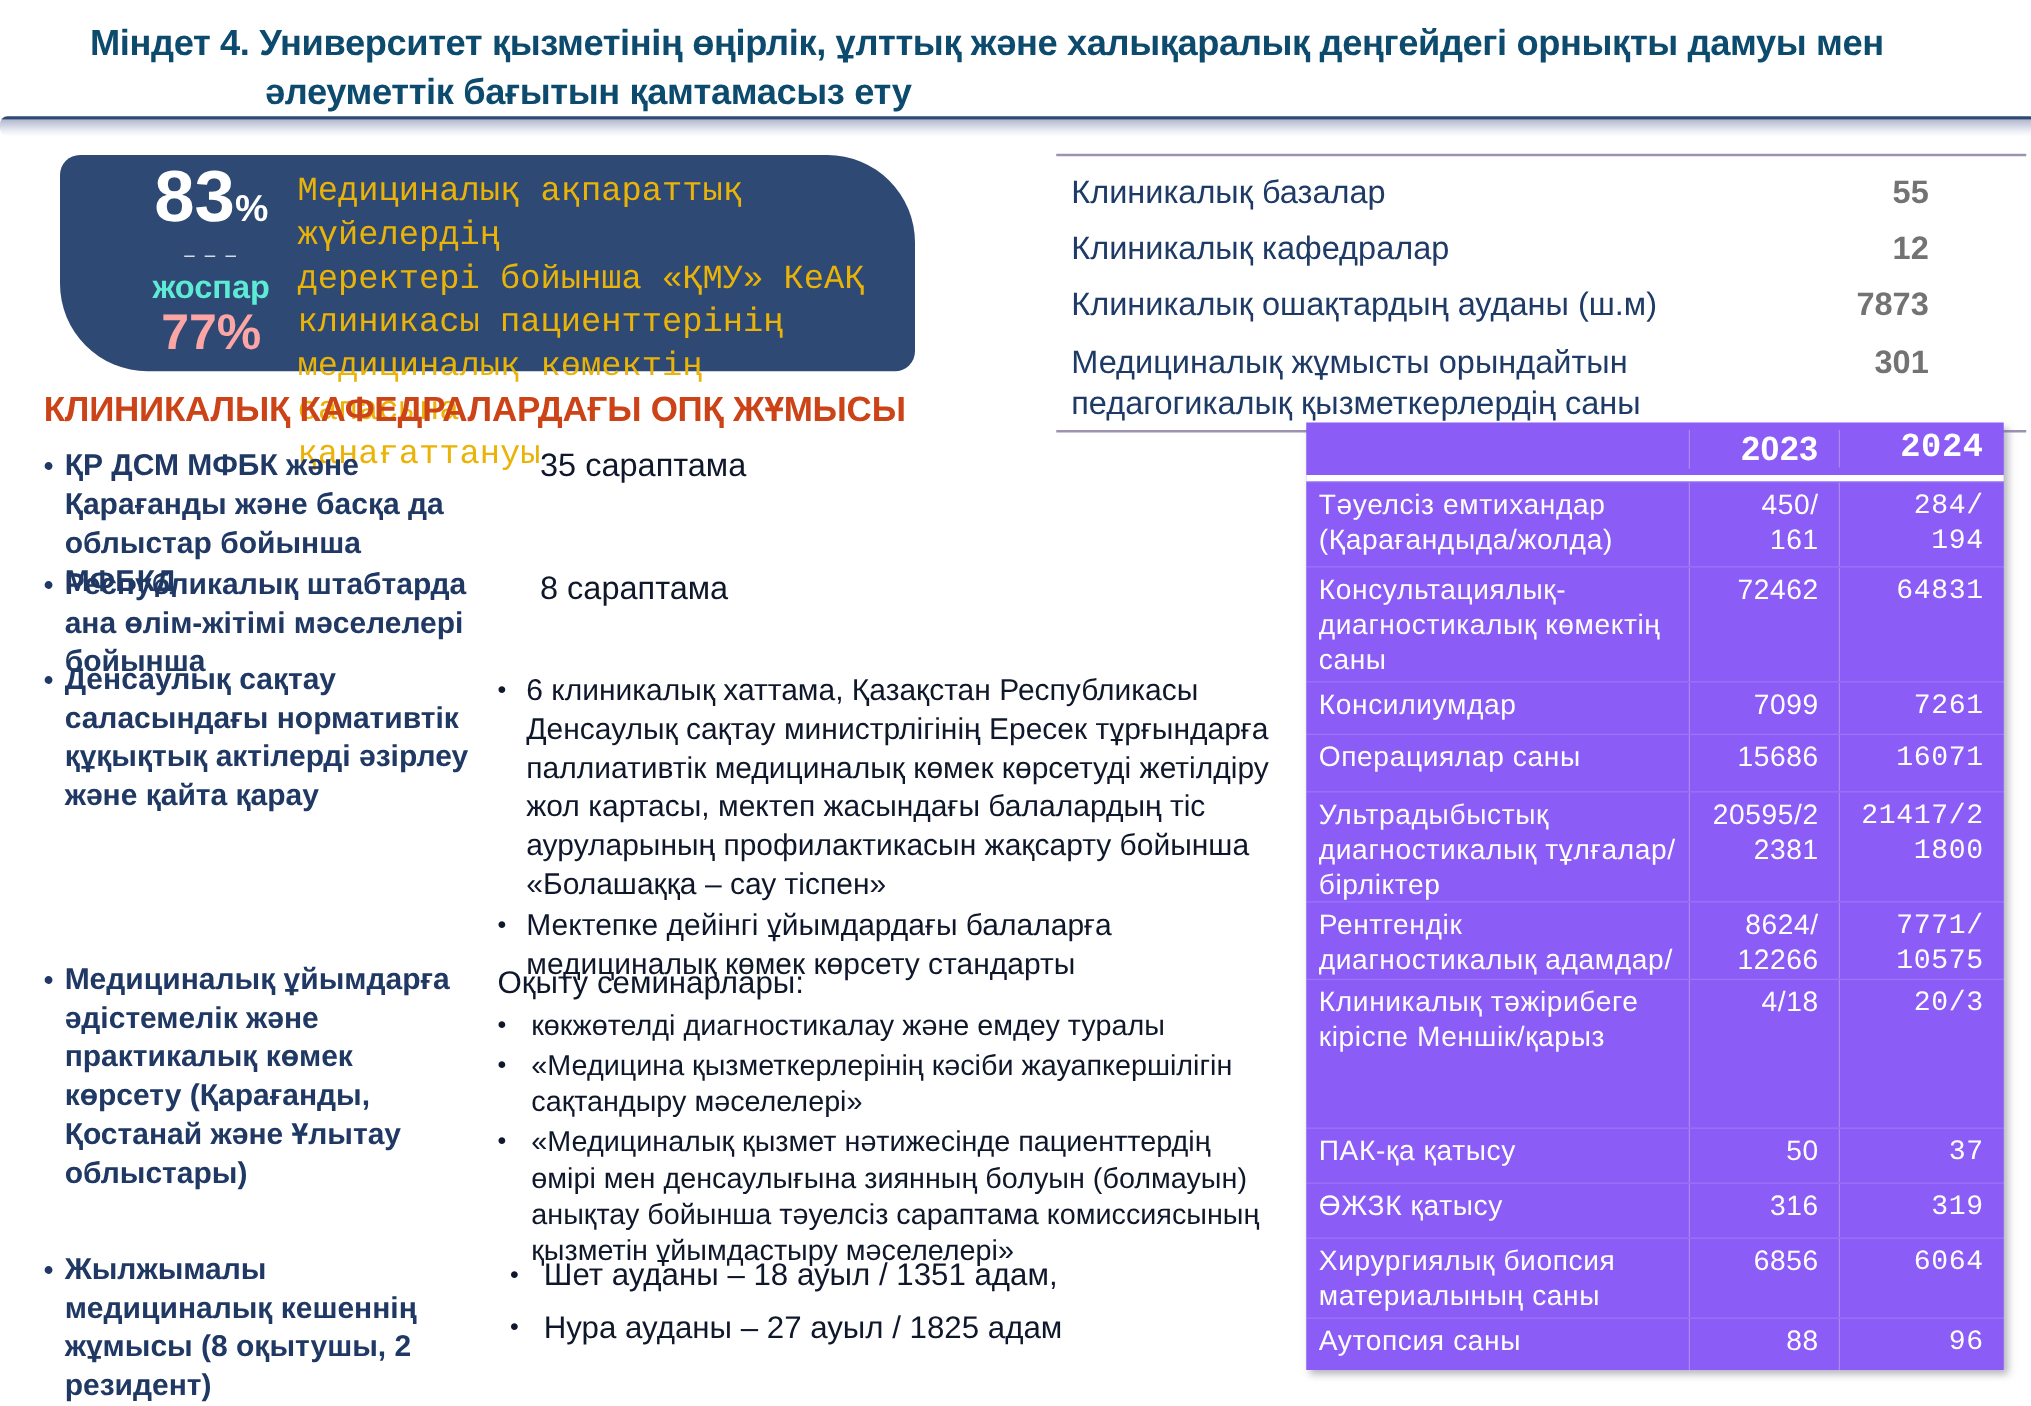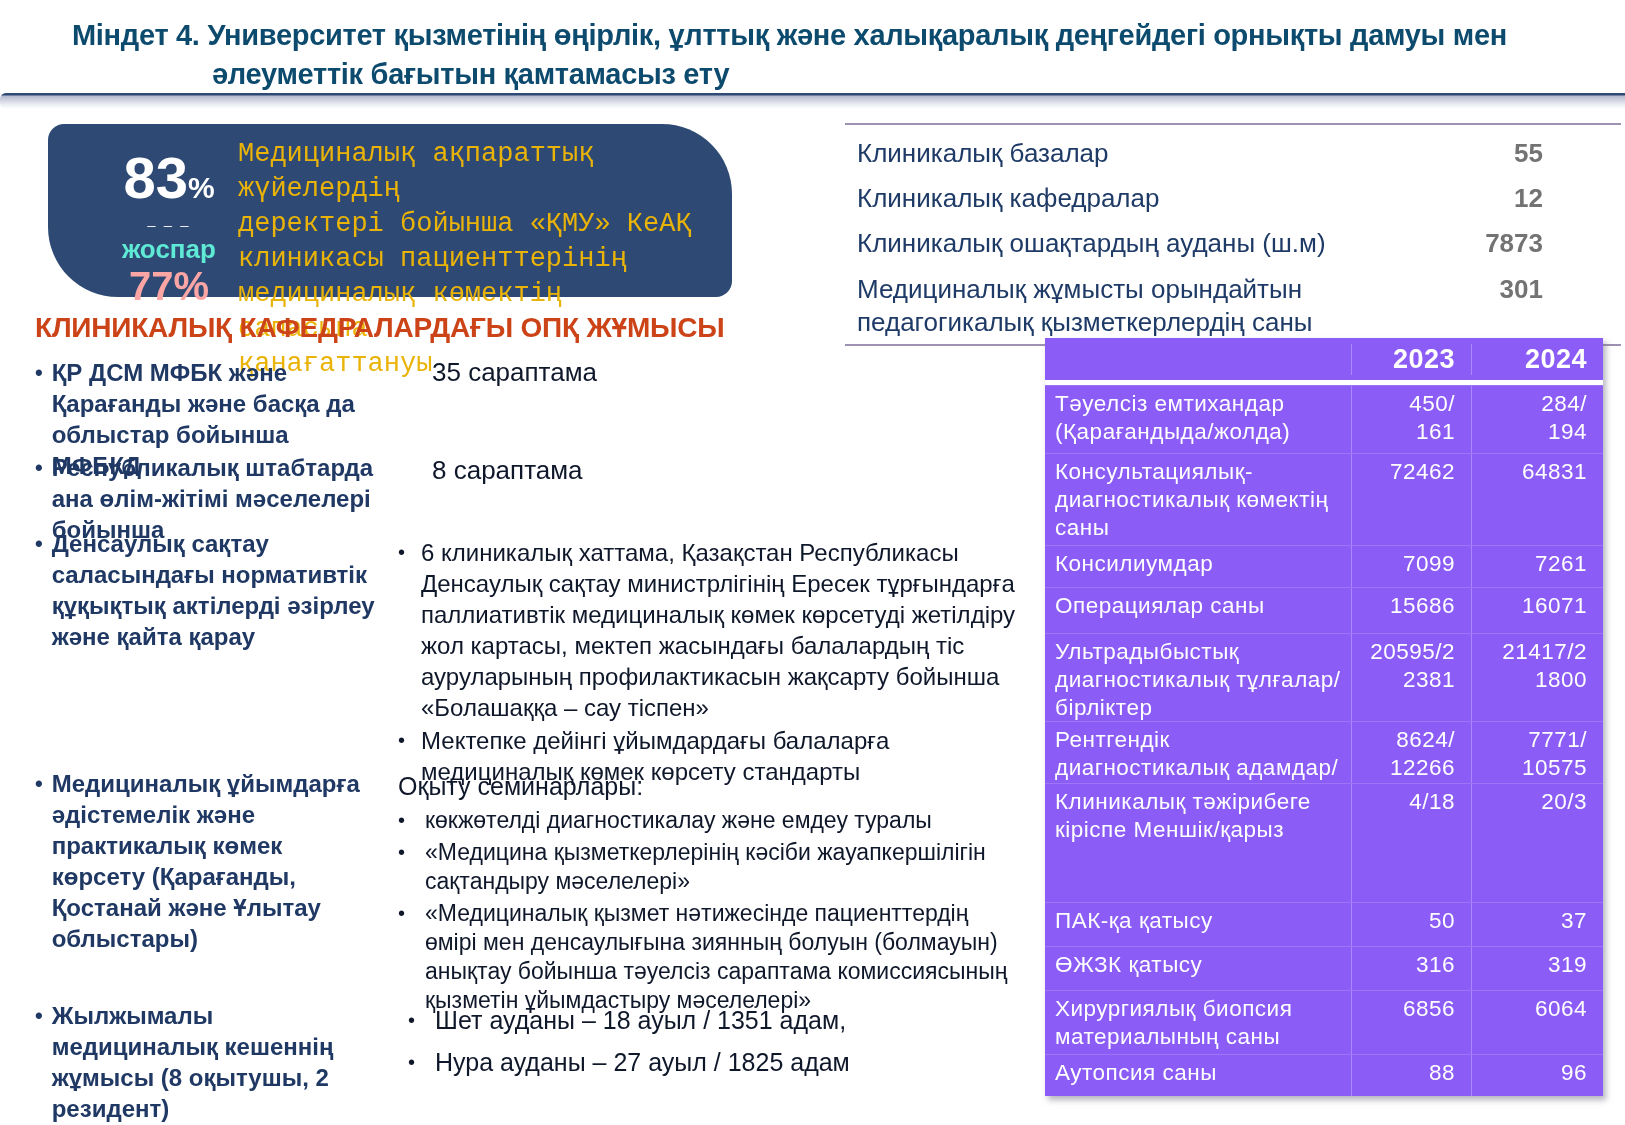--- a/index.html
+++ b/index.html
@@ -14,21 +14,21 @@
     color:#0c4a6e;font-weight:bold;font-size:29px;line-height:39px;letter-spacing:-0.3px;}
   .title-line2{margin-left:140px;}
 
   .divider-bar{position:absolute;left:0;top:93px;width:1625px;height:16px;
     background:linear-gradient(180deg,#2e4a74 0px,#2e4a74 2px,#b4b9ce 3px,#e9ebf3 70%,#ffffff 100%);
     border-radius:6px 0 0 6px;}
 
   
   .kpi-box{position:absolute;left:48px;top:124px;width:684px;height:173px;
     background:#2e4a74;border-radius:16px 70px 16px 70px;}
-  .kpi-left{position:absolute;left:26px;top:24px;width:190px;text-align:center;color:#fff;}
+  .kpi-left{position:absolute;left:26px;top:4px;width:190px;text-align:center;color:#fff;}
   .kpi-value{font-size:58px;font-weight:bold;line-height:60px;}
   .kpi-value .pct{font-size:30px;font-weight:bold;}
   .kpi-dashes{font-size:15px;line-height:14px;letter-spacing:2px;color:#e9edf5;}
   .kpi-plan-label{color:#5eead4;font-weight:bold;font-size:26px;line-height:30px;margin-top:2px;}
   .kpi-plan-value{color:#fca5a5;font-weight:bold;font-size:40px;line-height:44px;}
   .kpi-desc{position:absolute;right:28px;top:13px;width:466px;text-align:left;
     color:#eab308;font-size:27px;line-height:35px;white-space:pre-line;font-family:Liberation Mono, monospace;}
 
   
   .stats{position:absolute;left:845px;top:123px;width:776px;height:223px;
@@ -69,21 +69,21 @@
     letter-spacing:.5px;}
   .t-header{display:flex;height:42px;align-items:center;font-weight:bold;font-size:27px;}
   .t-white-line{height:5px;background:#ffffff;}
   .t-row{display:flex;border-top:1px solid rgba(255,255,255,.16);
     font-size:22.5px;line-height:28px;overflow:hidden;}
   .t-row:first-of-type{border-top:none;}
   .c-label{width:306px;padding:4px 4px 0 10px;}
   .c-a{width:120px;text-align:right;padding:4px 16px 0 0;
     border-left:1px solid rgba(255,255,255,.28);white-space:pre-line;}
   .c-b{width:132px;text-align:right;padding:4px 16px 0 16px;
-    border-left:1px solid rgba(255,255,255,.28);white-space:pre-line;}
+    border-left:1px solid rgba(255,255,255,.28);white-space:pre-line;font-family:Liberation Mono, monospace;}
   .t-header .c-a,.t-header .c-b{padding-top:0;}
   .tr1{height:68px;} .tr2{height:92px;} .tr3{height:42px;} .tr4{height:46px;}
   .tr5{height:88px;} .tr6{height:62px;} .tr7{height:119px;} .tr8{height:44px;}
   .tr9{height:44px;} .tr10{height:64px;} .tr11{height:42px;}
 </style>
 </head>
 <body>
 
 <div class="slide">
 

